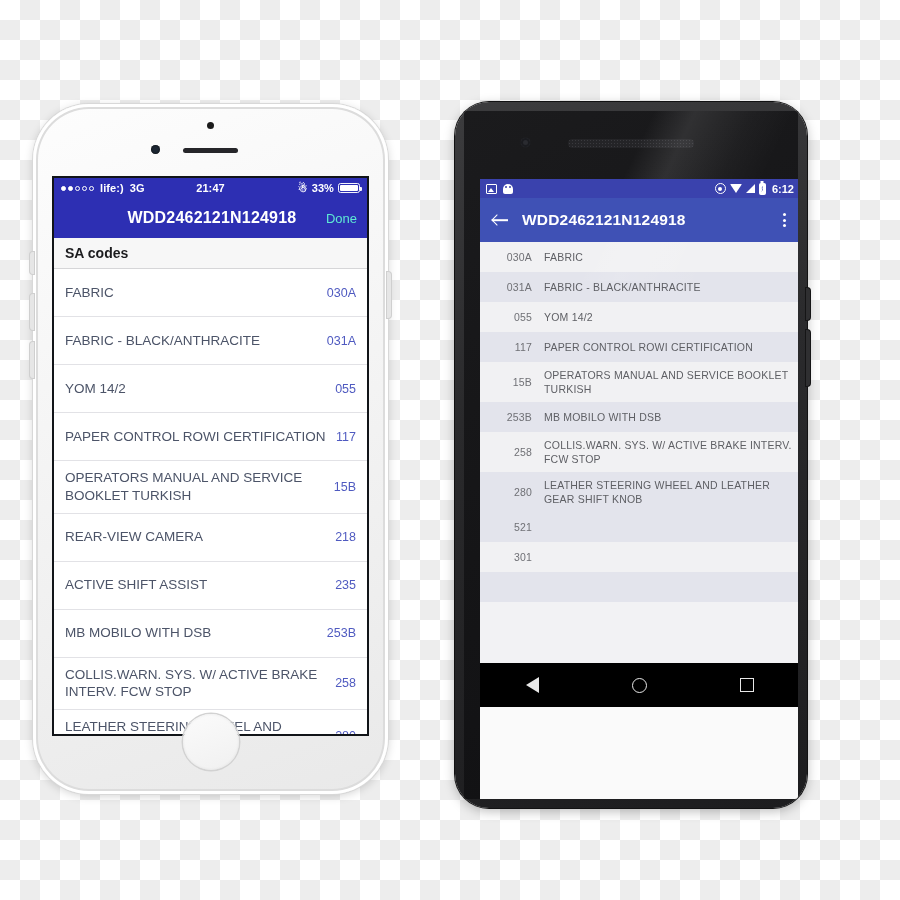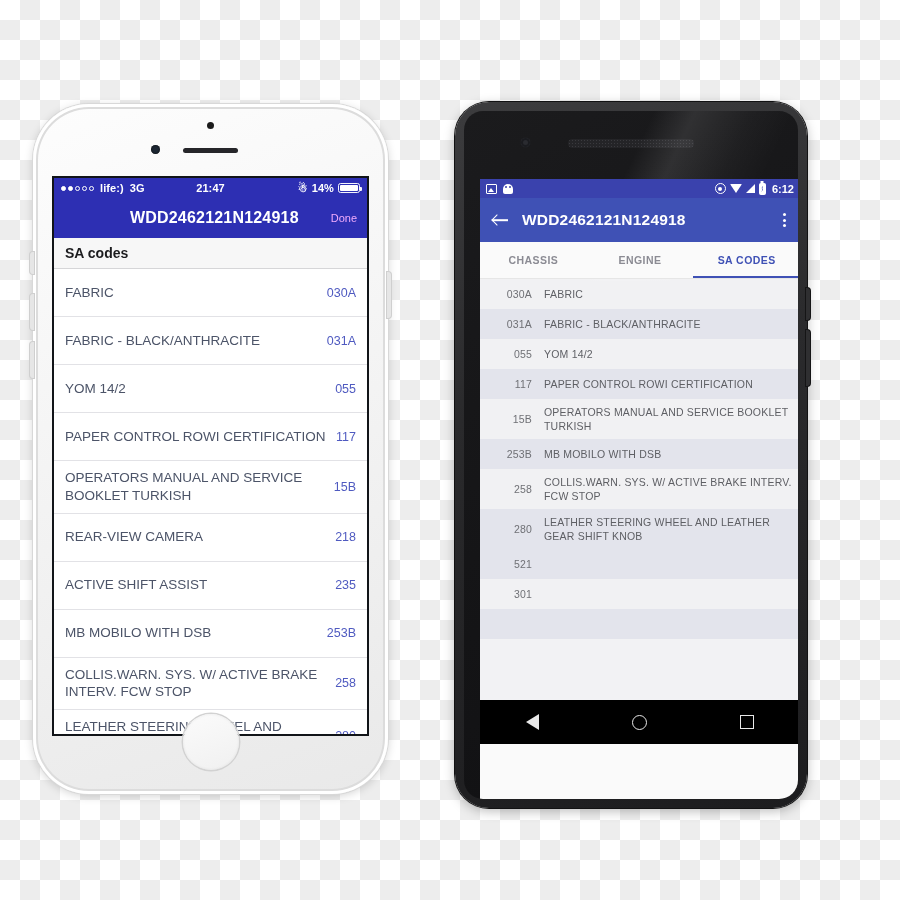--- a/index.html
+++ b/index.html
@@ -158,22 +158,22 @@
   .ios-nav-title {
     flex: 1 1 auto;
     text-align: center;
     font-size: 16px;
     font-weight: bold;
     letter-spacing: .2px;
     padding-left: 34px;
   }
   .ios-nav-done {
     flex: 0 0 auto;
-    font-size: 11px;
-    color: #f0abfc;
+    font-size: 13px;
+    color: #5eead4;
   }
 
   
   .ios-section {
     height: 31px;
     display: flex;
     align-items: center;
     padding: 0 11px;
     font-size: 14px;
     font-weight: bold;
@@ -218,21 +218,21 @@
     box-shadow:
       0 0 0 1px #121213,
       0 3px 12px rgba(0,0,0,.28);
   }
   .android-glass {
     position: absolute;
     left: 9px;
     top: 9px;
     right: 9px;
     bottom: 9px;
-    border-radius: 19px;
+    border-radius: 3px;
     background: linear-gradient(150deg, #1b1b1d 0%, #141416 60%, #101012 100%);
     overflow: hidden;
   }
   .android-sheen {
     position: absolute;
     left: 0; top: 0; right: 0; height: 170px;
     background: linear-gradient(115deg, rgba(255,255,255,0) 46%, rgba(255,255,255,.10) 56%, rgba(255,255,255,.03) 70%, rgba(255,255,255,0) 80%);
     pointer-events: none;
   }
   .android-side-btn {
@@ -562,21 +562,21 @@
               <i></i>
           </span>
           <span>life:)</span>
           <span>3G</span>
         </div>
         <div class="ios-sb-mid">
           <span>21:47</span>
         </div>
         <div class="ios-sb-right">
           <span class="bt-glyph">☃</span>
-          <span>14%</span>
+          <span>33%</span>
           <span class="batt">
               <span></span>
             </span>
         </div>
       </div>
 
       <div class="ios-navbar">
         <div class="ios-nav-title">WDD2462121N124918</div>
         <div class="ios-nav-done">Done</div>
       </div>
@@ -659,25 +659,20 @@
         <div class="and-appbar">
           <span class="and-back"></span>
           <span class="and-title">WDD2462121N124918</span>
           <span class="and-overflow">
               <i></i>
               <i></i>
               <i></i>
             </span>
         </div>
 
-        <div class="and-tabs">
-          <div class="and-tab">CHASSIS</div>
-          <div class="and-tab">ENGINE</div>
-          <div class="and-tab active">SA CODES</div>
-        </div>
 
         <div class="and-list">
           <div class="and-row">
             <div class="and-row-code">030A</div>
             <div class="and-row-label">FABRIC</div>
           </div>
           <div class="and-row alt">
             <div class="and-row-code">031A</div>
             <div class="and-row-label">FABRIC - BLACK/ANTHRACITE</div>
           </div>

